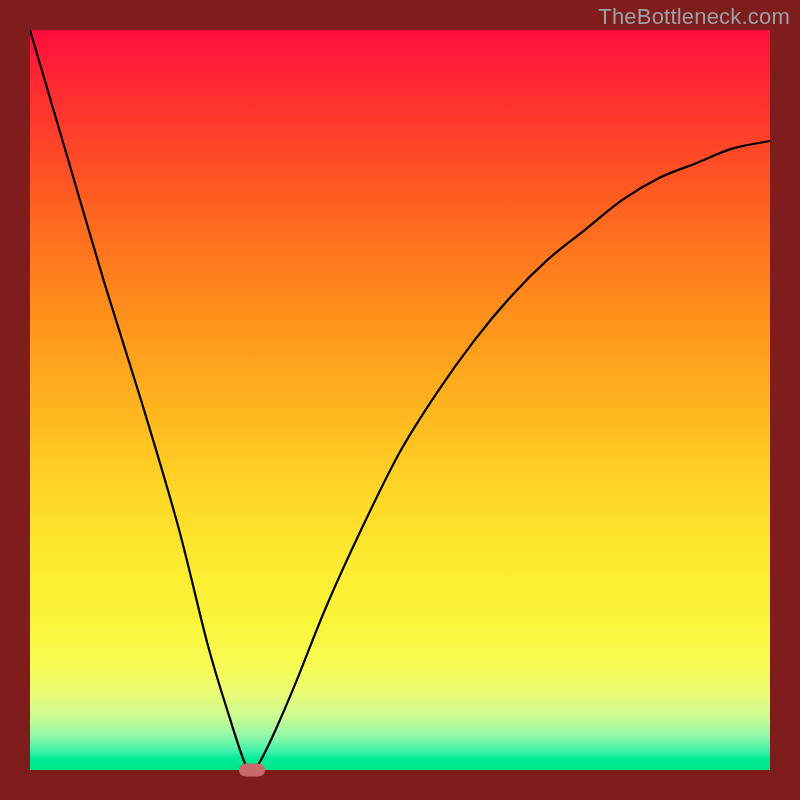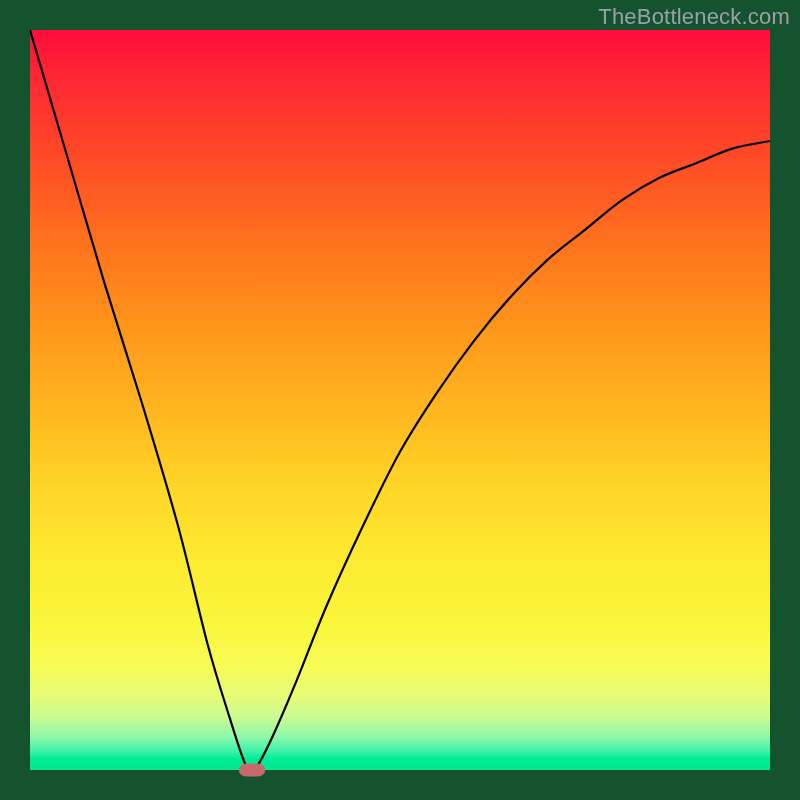--- a/index.html
+++ b/index.html
@@ -10,21 +10,21 @@
     overflow: hidden;
     background: #000;
     font-family: Arial, Helvetica, sans-serif;
   }
   .frame {
     position: absolute;
     left: 0;
     top: 0;
     width: 800px;
     height: 800px;
-    background: #14532d;
+    background: #7f1d1d;
   }
   .plot {
     position: absolute;
     left: 30px;
     top: 30px;
     width: 740px;
     height: 740px;
     
     background: linear-gradient(
       to bottom,

